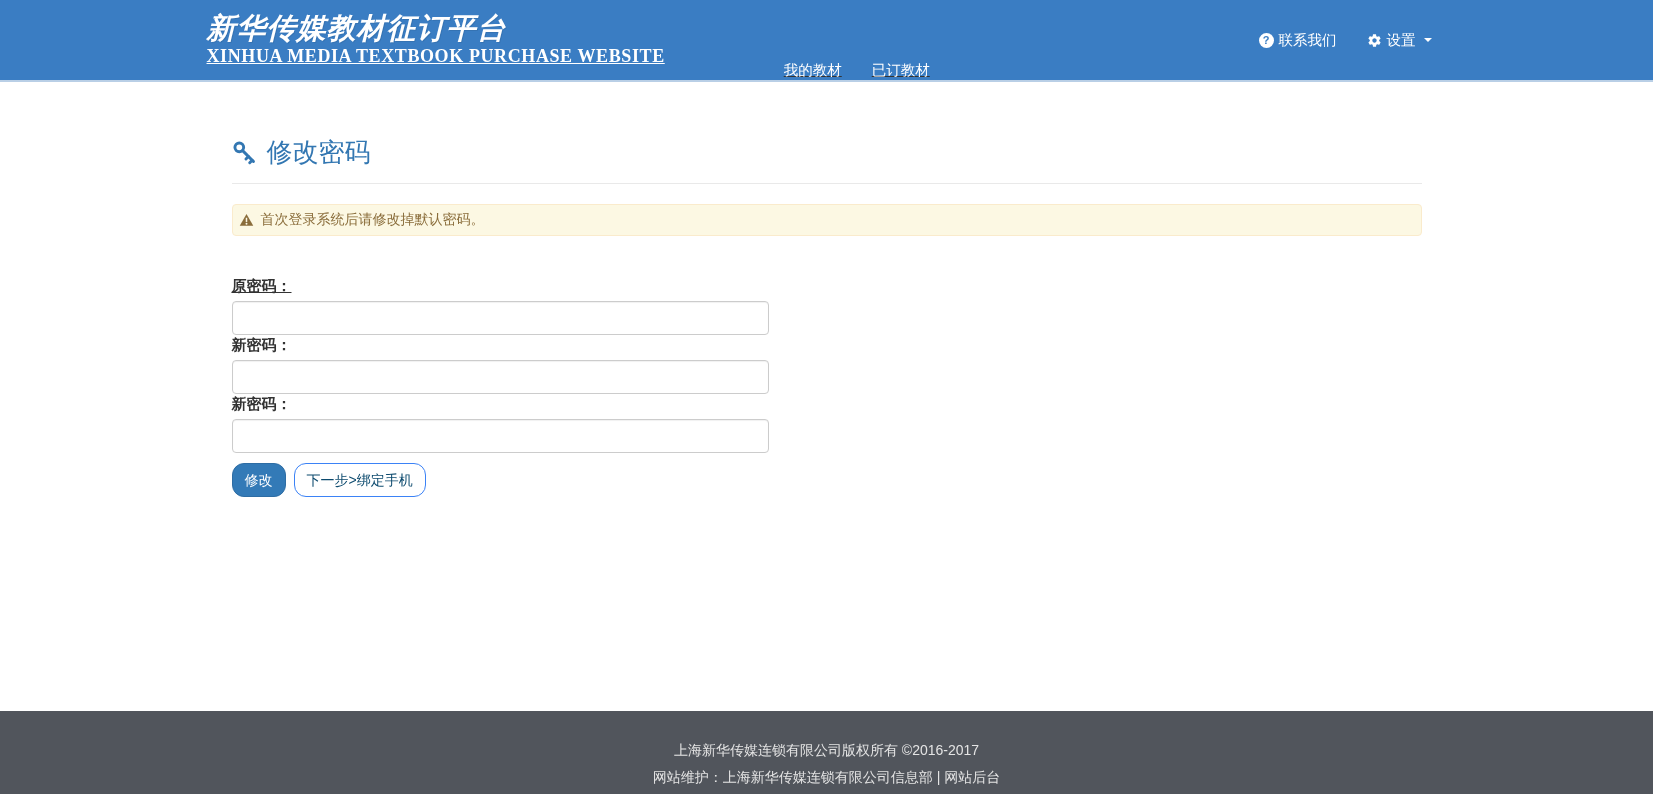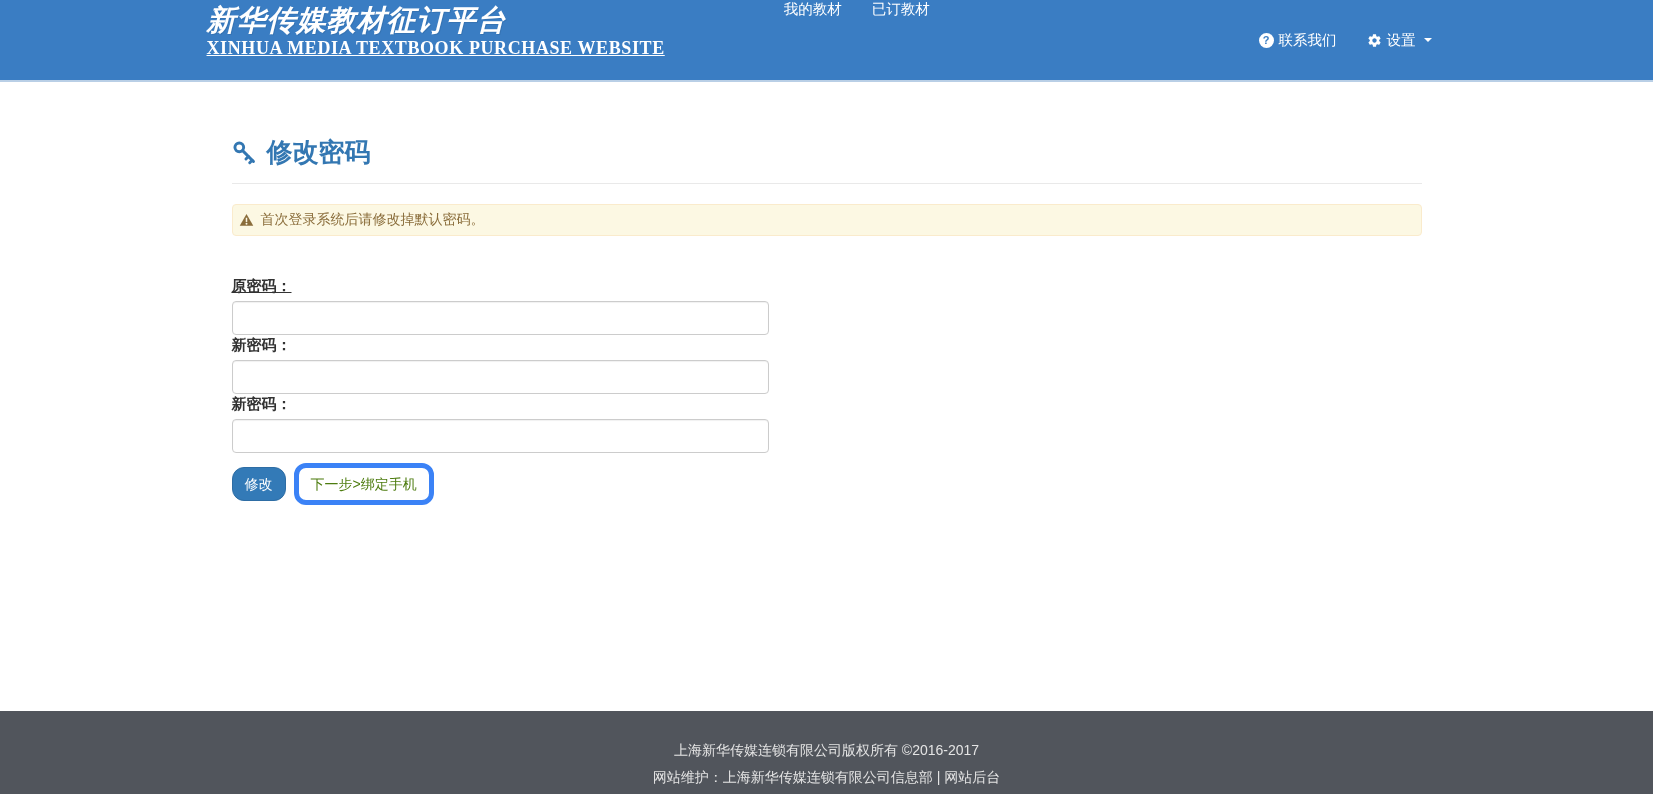--- a/index.html
+++ b/index.html
@@ -21,21 +21,21 @@
     flex: 0 0 auto;
   }
   .navbar-inner {
     width: 1240px;
     margin: 0 auto;
     height: 80px;
     display: flex;
     align-items: stretch;
   }
   .brand {
-    padding-top: 0;
+    padding-top: 8px;
     color: #ffffff;
     cursor: pointer;
     white-space: nowrap;
   }
   .brand-title {
     font-size: 29px;
     font-weight: bold;
     font-style: italic;
     letter-spacing: 1px;
     line-height: 40px;
@@ -46,21 +46,22 @@
     font-size: 18px;
     font-weight: bold;
     letter-spacing: 0.6px;
     line-height: 16px;
     text-decoration: underline;
   }
   .main-nav {
     display: flex;
     list-style: none;
     margin-left: 104px;
-    align-items: flex-start;
+    align-items: flex-end;
+    text-decoration: underline;
   }
   .main-nav .nav-item {
     color: #ffffff;
     font-size: 14.5px;
     padding: 0 15px;
     display: flex;
     align-items: center;
     cursor: pointer;
   }
   .nav-spacer { flex: 1 1 auto; }
@@ -108,21 +109,21 @@
   .page-header {
     margin-top: 54px;
     display: flex;
     align-items: center;
     gap: 10px;
     color: #3377b2;
   }
   .key-svg { width: 25px; height: 25px; color: #3377b2; }
   .page-title {
     font-size: 26px;
-    font-weight: bold;
+    font-weight: normal;
     line-height: 32px;
   }
   .rule {
     border: 0;
     border-top: 1px solid #e9e9e9;
     margin-top: 15px;
   }
   .alert-warning {
     margin-top: 20px;
     background: #fcf8e3;
@@ -173,22 +174,22 @@
     border-radius: 12px;
     cursor: pointer;
   }
   .btn-primary {
     background: #337ab7;
     border: 1px solid #2e6da4;
     color: #ffffff;
   }
   .btn-default {
     background: #ffffff;
-    border: 5px solid #3b82f6;
-    color: #4d7c0f;
+    border: 1px solid #3b82f6;
+    color: #0c4a6e;
   }
 
   
   .footer {
     flex: 0 0 auto;
     height: 83px;
     background: #51555c;
     color: #e4e4e4;
     font-size: 14px;
     text-align: center;

